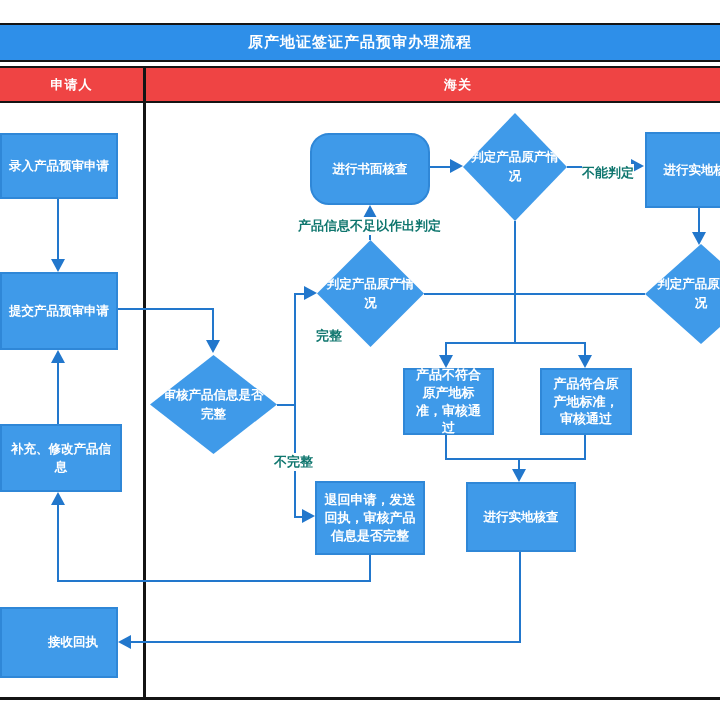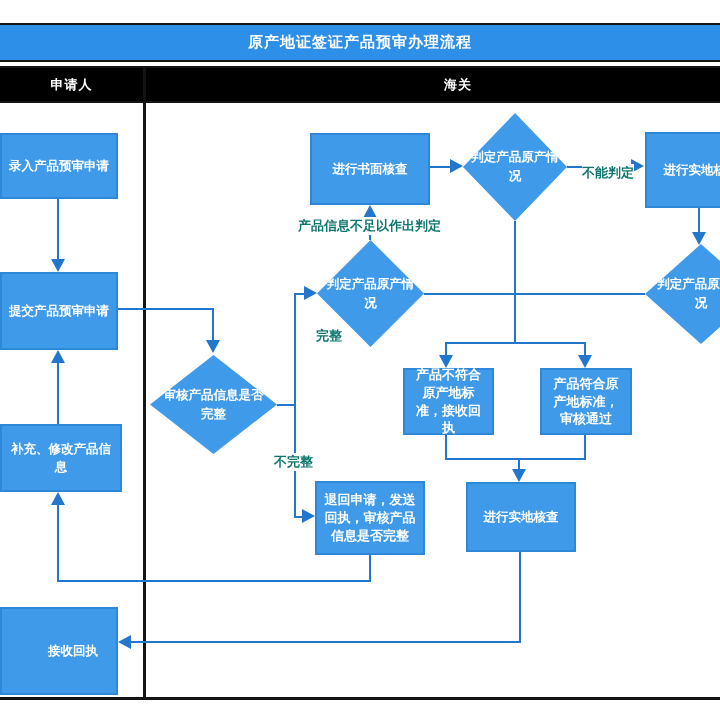--- a/index.html
+++ b/index.html
@@ -3,21 +3,21 @@
 <meta charset="utf-8">
 <style>
   html,body{margin:0;padding:0;}
   body{font-family:"Liberation Sans","DejaVu Sans",sans-serif;background:#ffffff;}
   #stage{position:relative;width:720px;height:721px;background:#ffffff;overflow:hidden;}
 
   
   .titlebar{position:absolute;left:0;top:23px;width:720px;height:39px;background:#2e8fe9;
     border-top:2px solid #141414;border-bottom:2px solid #141414;box-sizing:border-box;
     display:flex;align-items:center;justify-content:center;color:#fff;font-weight:bold;font-size:15px;letter-spacing:1px;}
-  .lanecell{position:absolute;top:66px;height:37px;background:#000000;
+  .lanecell{position:absolute;top:66px;height:37px;background:#ef4444;
     border-top:2px solid #141414;border-bottom:2px solid #141414;box-sizing:border-box;
     display:flex;align-items:center;justify-content:center;color:#fff;font-weight:bold;font-size:13px;letter-spacing:1px;}
   .vdivider{position:absolute;left:143px;top:66px;width:3px;height:634px;background:#141414;}
   .bottomborder{position:absolute;left:0;top:697px;width:720px;height:3px;background:#141414;}
 
   
   .box{position:absolute;background:#3f9ae9;border:2px solid #2f87d7;box-sizing:border-box;
     display:flex;align-items:center;justify-content:center;text-align:center;
     color:#ffffff;font-weight:bold;font-size:12.5px;line-height:1.45;}
   .diamond{position:absolute;background:#3f9ae9;clip-path:polygon(50% 0,100% 50%,50% 100%,0 50%);
@@ -48,29 +48,29 @@
   </div>
   <div class="lanecell" style="left:146px;width:624px;">
     <span>海关</span>
   </div>
   <div class="vdivider"></div>
   <div class="bottomborder"></div>
 
   <div class="box" style="left:0;top:272px;width:118px;height:78px;">提交产品预审申请</div>
   <div class="box" style="left:0;top:133px;width:118px;height:66px;">录入产品预审申请</div>
   <div class="box" style="left:0;top:424px;width:122px;height:68px;padding:0 6px;">补充、修改产品信息</div>
-  <div class="box" style="left:0;top:607px;width:118px;height:88px;padding-left:28px;">接收回执</div>
+  <div class="box" style="left:0;top:607px;width:118px;height:71px;padding-left:28px;">接收回执</div>
 
-  <div class="box" style="left:310px;top:133px;width:120px;height:72px;">进行书面核查</div>
+  <div class="box" style="left:310px;top:133px;width:120px;height:72px;border-radius:19px;">进行书面核查</div>
   <div class="box" style="left:645px;top:132px;width:112px;height:76px;">进行实地核查</div>
   <div class="diamond" style="left:463px;top:113px;width:104px;height:108px;padding:0 6px;">判定产品原产情况</div>
   <div class="diamond" style="left:317px;top:240px;width:107px;height:107px;padding:0 8px;">判定产品原产情况</div>
   <div class="diamond" style="left:645px;top:244px;width:112px;height:100px;padding:0 8px;">判定产品原产情况</div>
   <div class="diamond" style="left:150px;top:355px;width:127px;height:99px;padding:0 12px;">审核产品信息是否完整</div>
-  <div class="box" style="left:403px;top:368px;width:91px;height:67px;padding:0 10px;font-size:13px;line-height:1.35;">产品不符合原产地标准，接收回执</div>
+  <div class="box" style="left:403px;top:368px;width:91px;height:67px;padding:0 10px;font-size:13px;line-height:1.35;">产品不符合原产地标准，审核通过</div>
   <div class="box" style="left:540px;top:368px;width:92px;height:67px;padding:0 10px;font-size:13px;line-height:1.35;">产品符合原产地标准，审核通过</div>
   <div class="box" style="left:315px;top:481px;width:110px;height:74px;padding:0 6px;font-size:13px;line-height:1.4;">退回申请，发送回执，审核产品信息是否完整</div>
   <div class="box" style="left:466px;top:482px;width:110px;height:70px;">进行实地核查</div>
 
   <div class="ln" style="left:57px;top:199px;width:2px;height:60px;"></div>
   <div class="ah down" style="left:51px;top:259px;"></div>
   <div class="ah up" style="left:51px;top:350px;"></div>
   <div class="ln" style="left:57px;top:363px;width:2px;height:61px;"></div>
 
   <div class="ln" style="left:118px;top:308px;width:96px;height:2px;"></div>

